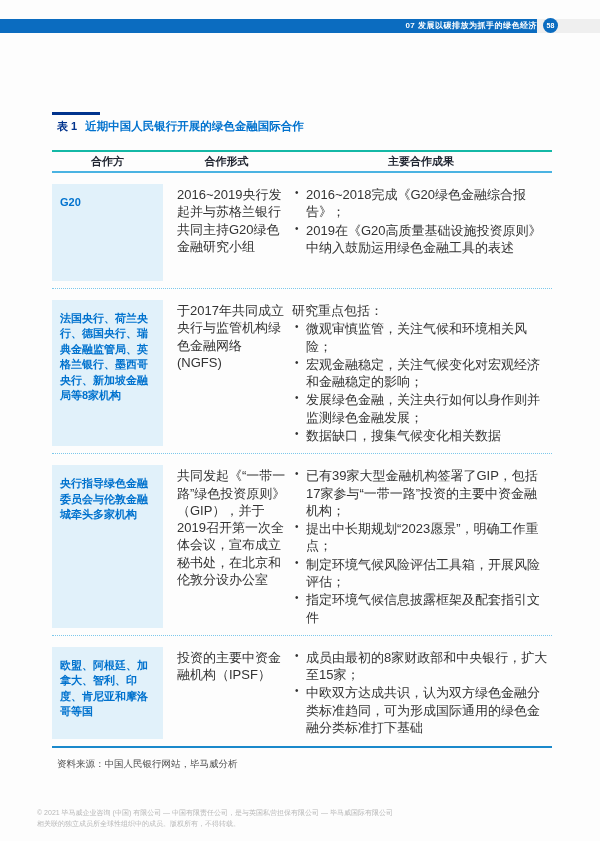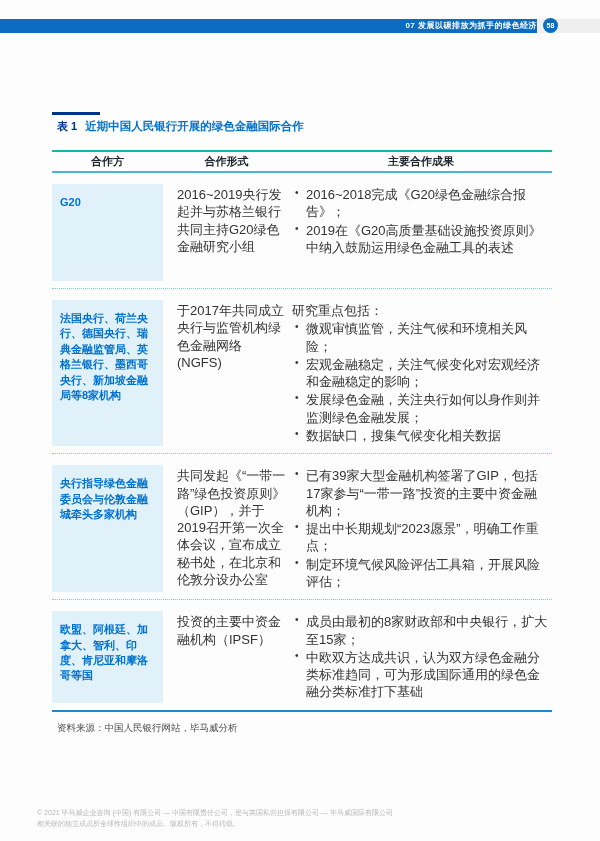--- a/index.html
+++ b/index.html
@@ -101,20 +101,21 @@
     </div>
 
     <div class="trow r3">
       <div class="cell party">央行指导绿色金融委员会与伦敦金融城牵头多家机构</div>
       <div class="cell form">共同发起《“一带一路”绿色投资原则》（GIP），并于2019召开第一次全体会议，宣布成立秘书处，在北京和伦敦分设办公室</div>
       <div class="cell results">
         <ul>
           <li>已有39家大型金融机构签署了GIP，包括17家参与“一带一路”投资的主要中资金融机构；</li>
           <li>提出中长期规划“2023愿景”，明确工作重点；</li>
           <li>制定环境气候风险评估工具箱，开展风险评估；</li>
+          <li>指定环境气候信息披露框架及配套指引文件</li>
         </ul>
       </div>
     </div>
 
     <div class="trow r4 last">
       <div class="cell party">欧盟、阿根廷、加拿大、智利、印度、肯尼亚和摩洛哥等国</div>
       <div class="cell form">投资的主要中资金融机构（IPSF）</div>
       <div class="cell results">
         <ul>
           <li>成员由最初的8家财政部和中央银行，扩大至15家；</li>

